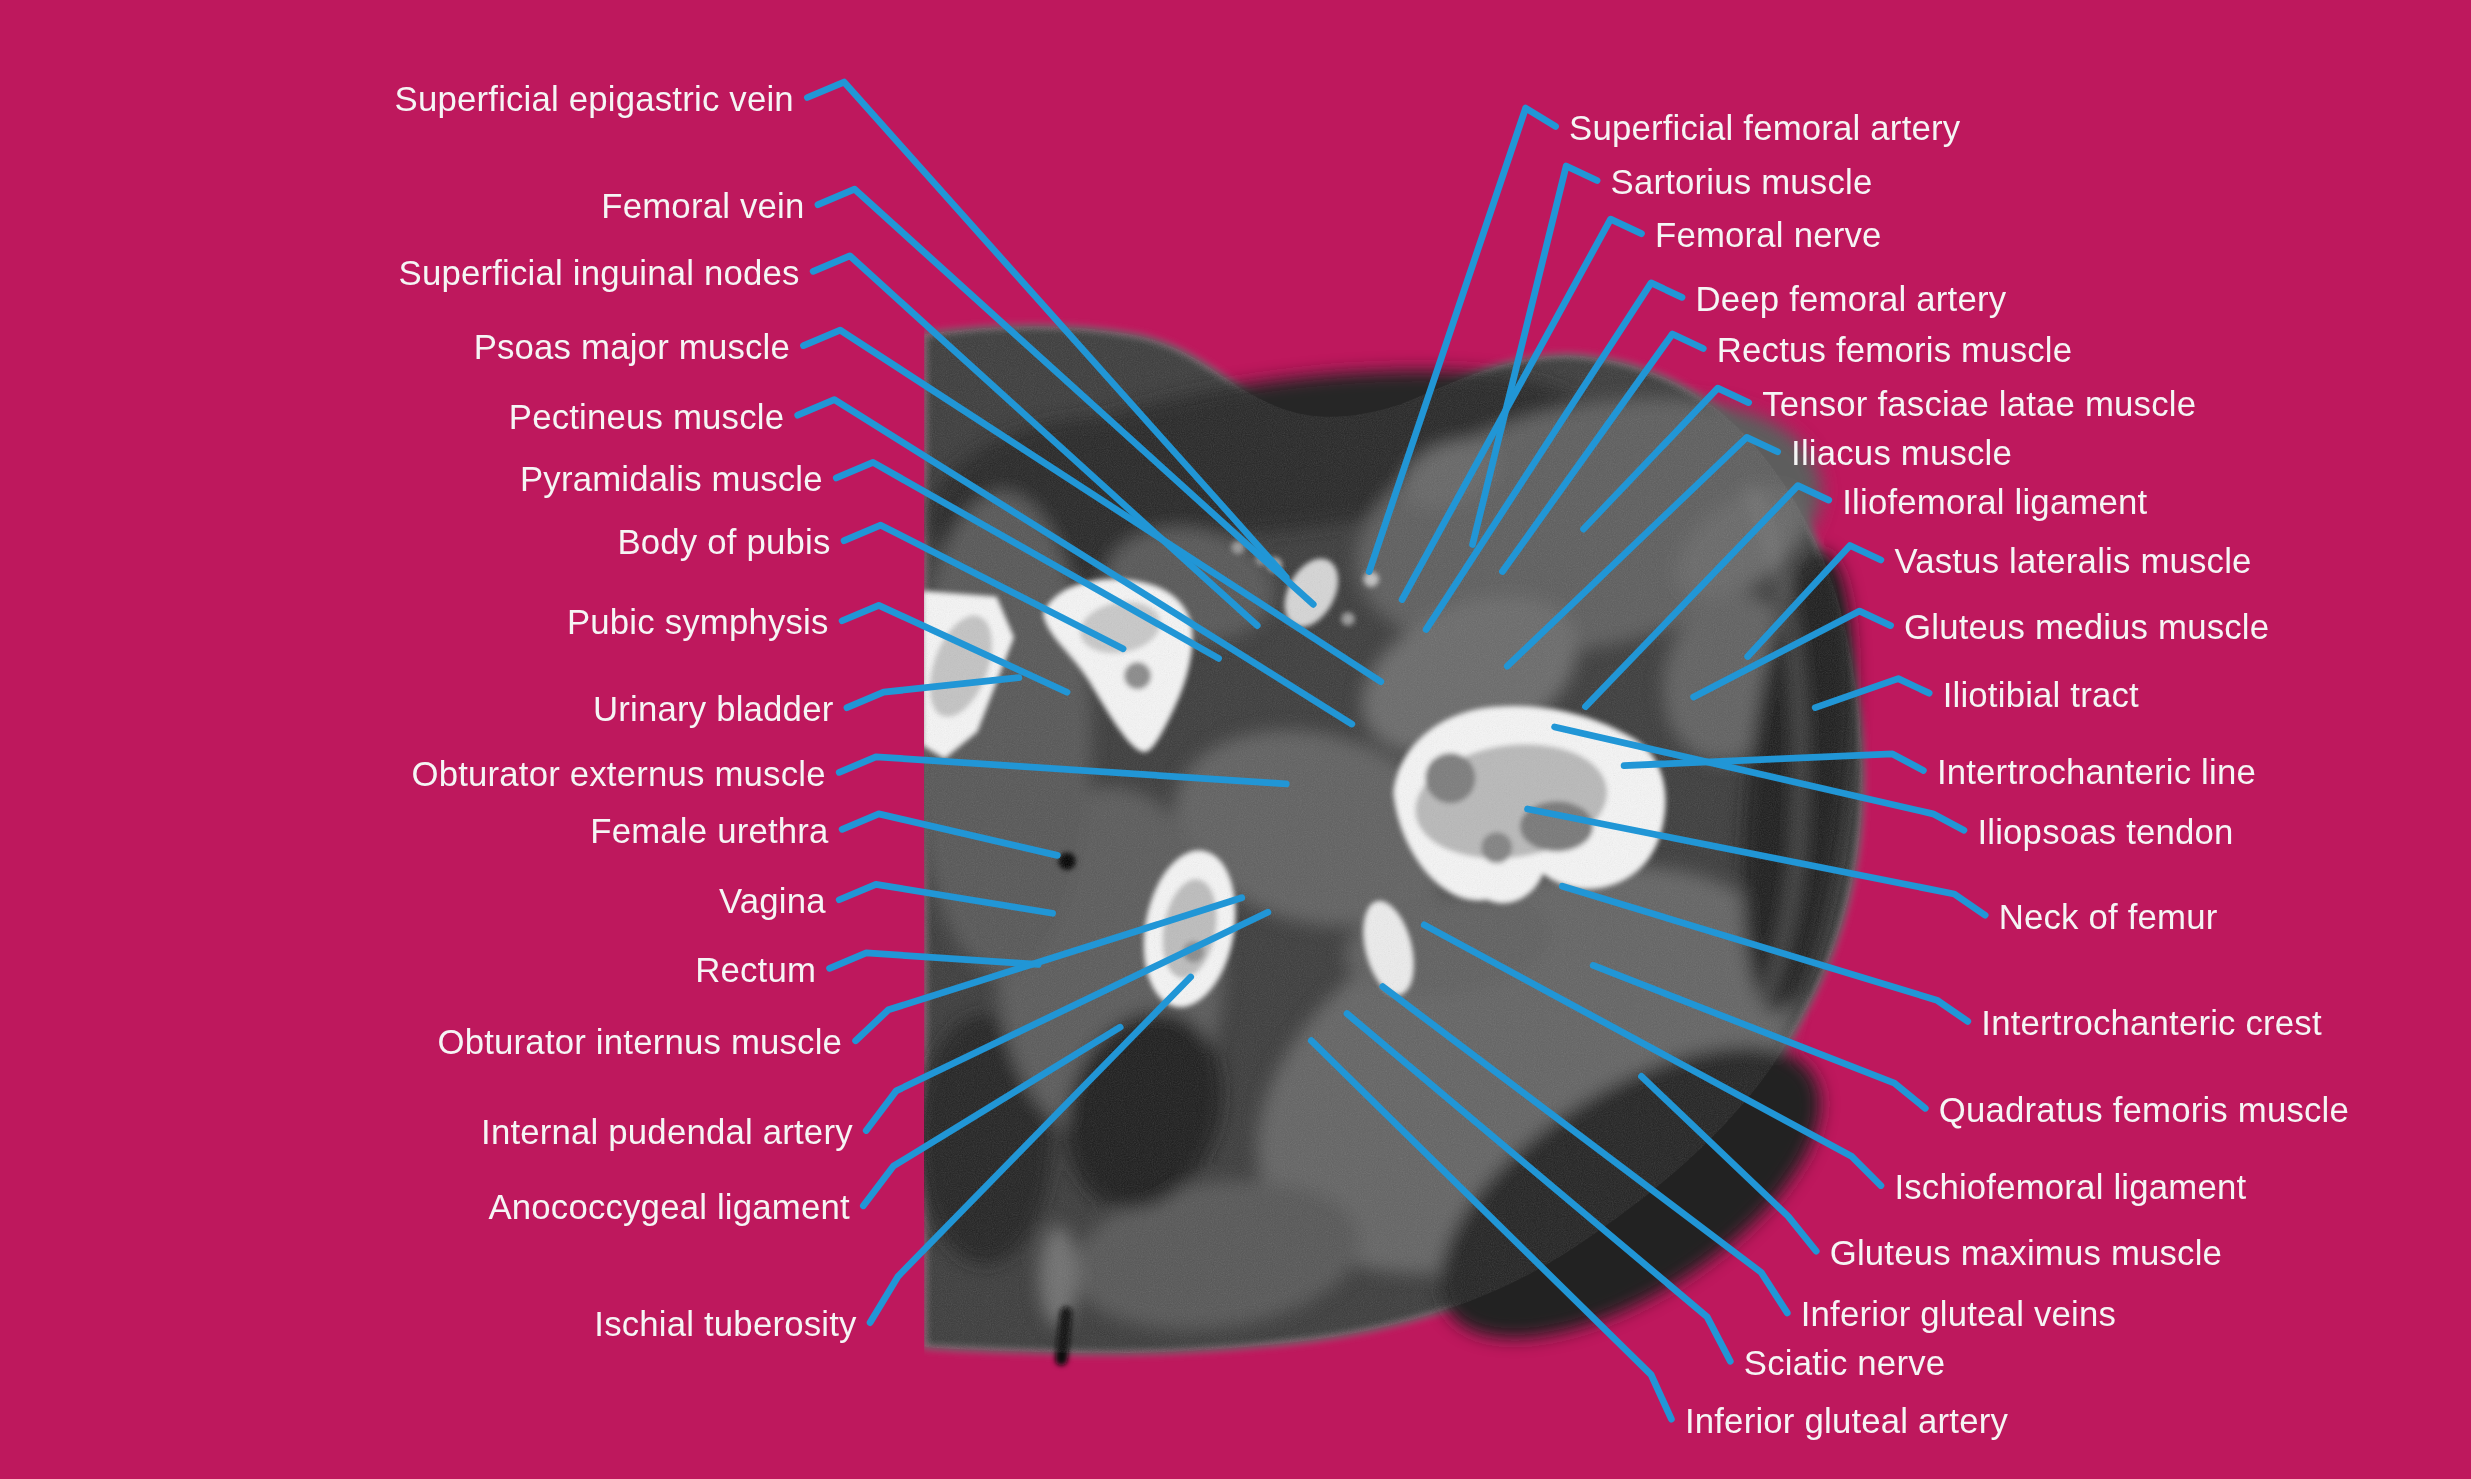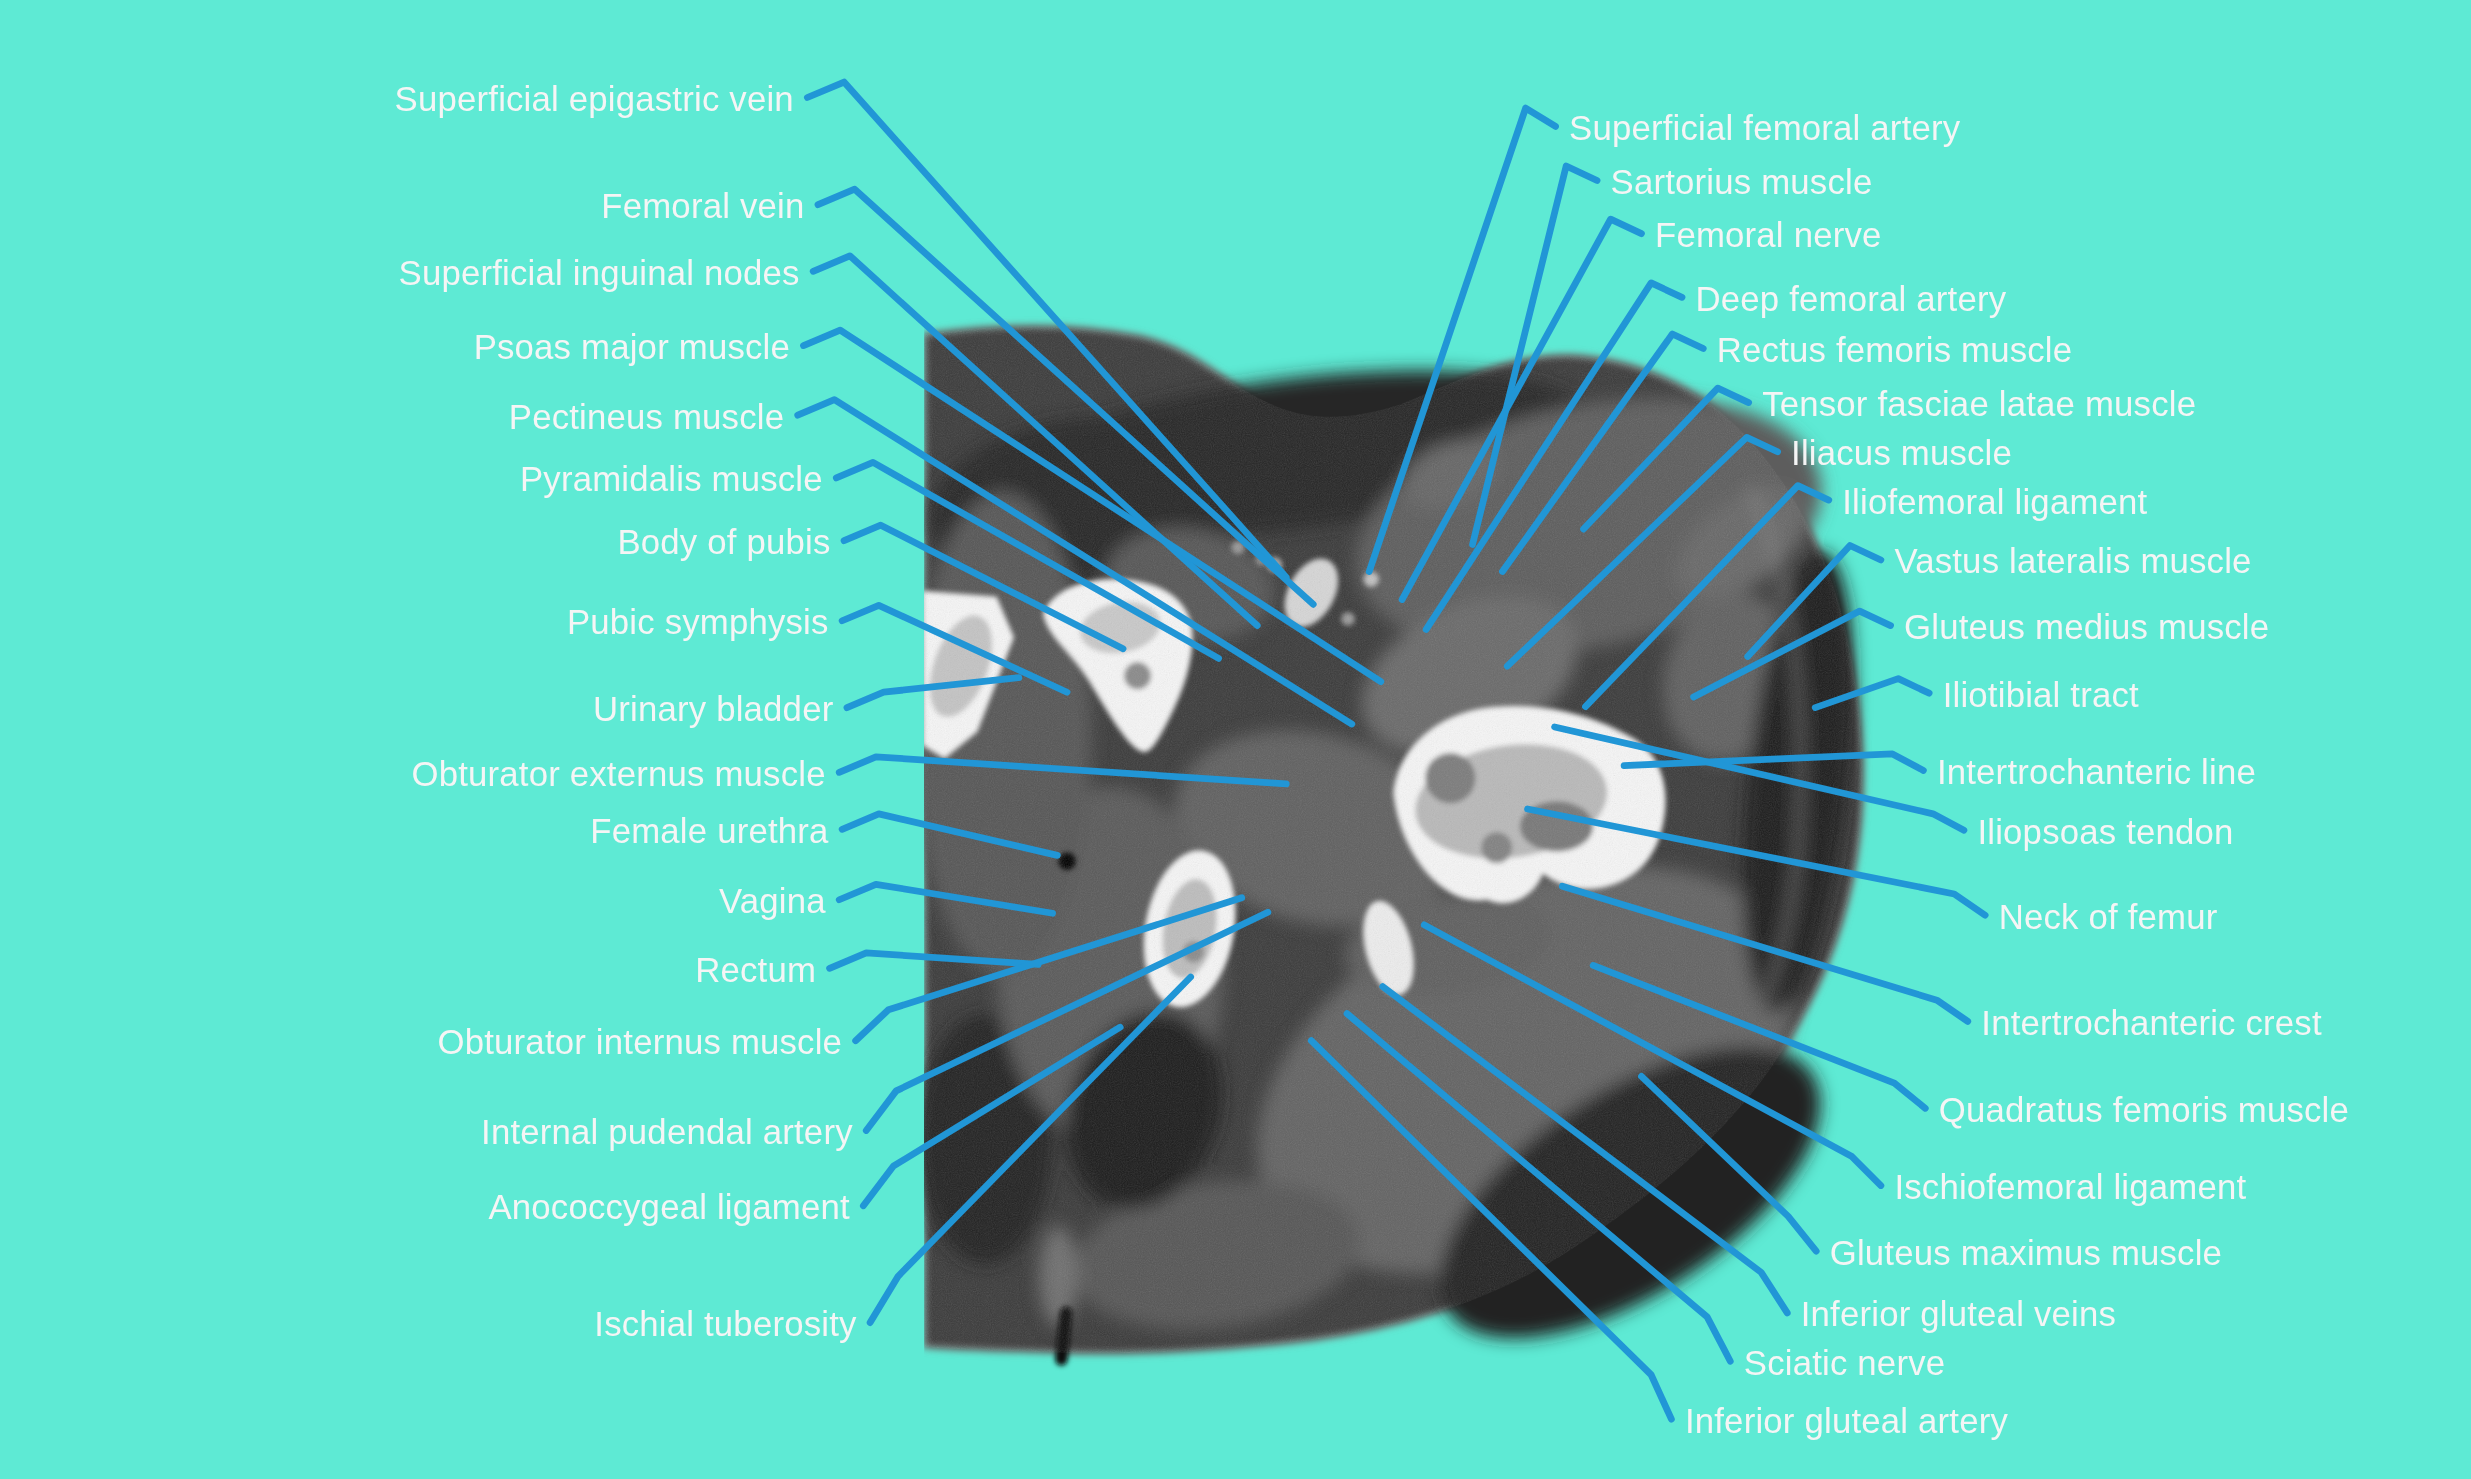--- a/index.html
+++ b/index.html
@@ -1,16 +1,16 @@
 <!DOCTYPE html>
 <html><head>
 <meta charset="utf-8">
 <style>
   html,body{margin:0;padding:0;background:#000;width:2472px;height:1479px;overflow:hidden;}
-  .stage{position:relative;width:2472px;height:1479px;background:#5eead4;}
+  .stage{position:relative;width:2472px;height:1479px;background:#be185d;}
   svg{position:absolute;left:0;top:0;display:block;}
   #annotation-layer text{
     font-family:"Liberation Sans", sans-serif;
     font-weight:normal;
     letter-spacing:0.2px;
   }
 </style>
 </head>
 <body>
 

